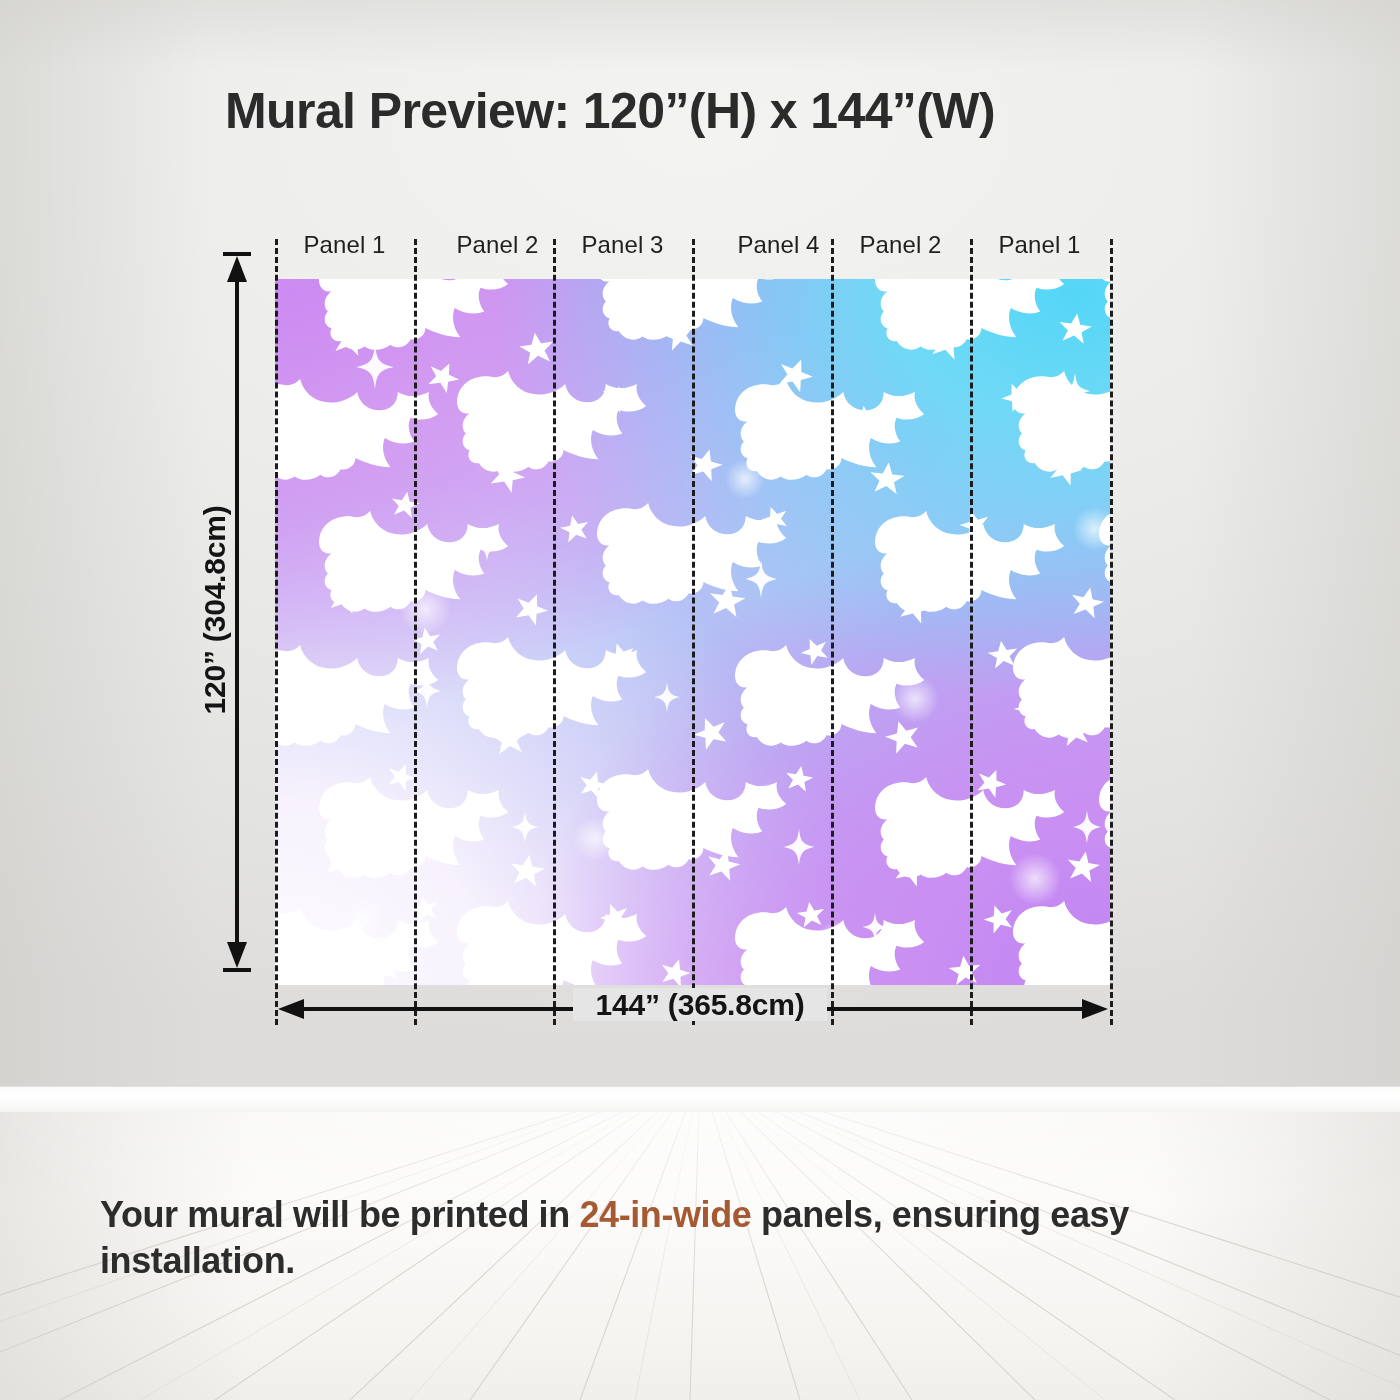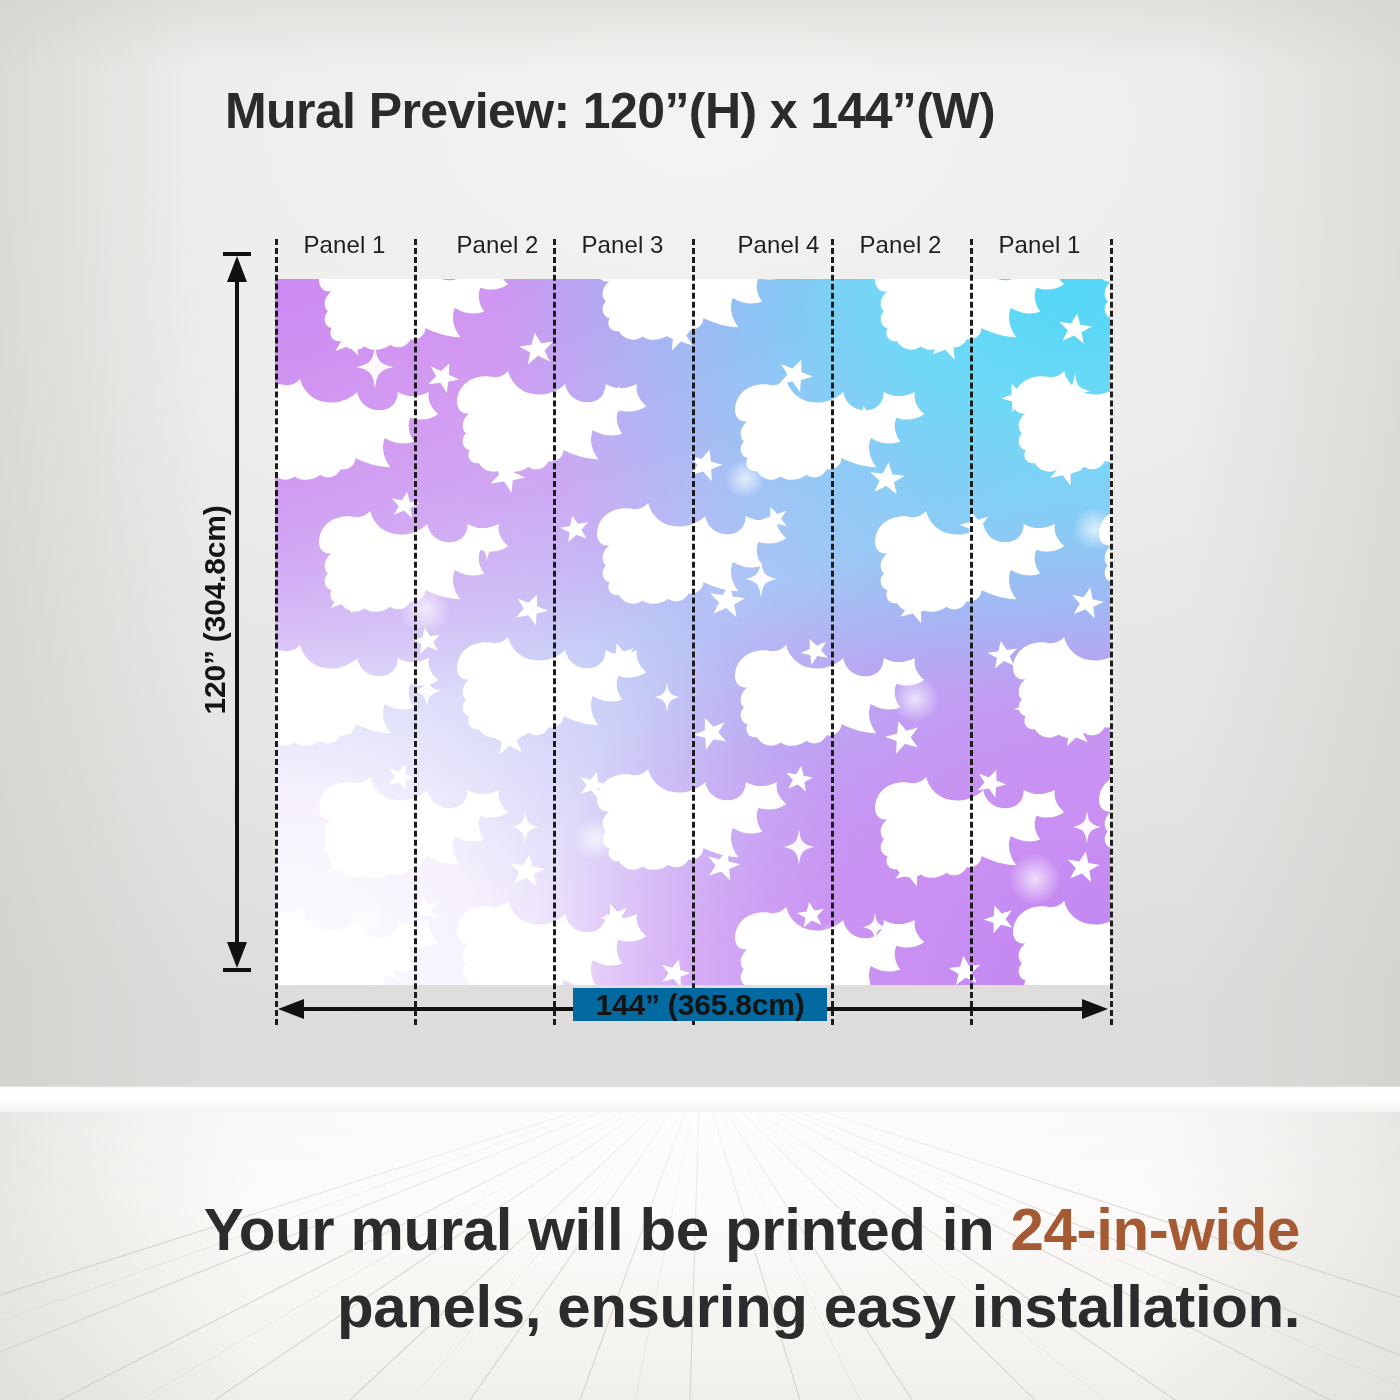--- a/index.html
+++ b/index.html
@@ -100,27 +100,27 @@
     transform-origin:0 0;
     transform:rotate(-90deg) translate(-360px, 0);
     text-align:center;
     font-size:30px; font-weight:700; color:#141414;
     letter-spacing:-.2px;
   }
   .dim-h-label {
     position:absolute; left:0; top:988px; width:1400px; text-align:center;
     font-size:30px; font-weight:700; color:#141414; letter-spacing:-.2px;
   }
-  .dim-h-label span { background:#0369a1; padding:0 22px; }
+  .dim-h-label span { background:#e5e5e5; padding:0 22px; }
   .arrow-svg { position:absolute; overflow:visible; }
 
   
   #caption {
-    position:absolute; left:100px; top:1192px; width:1200px; text-align:right;
-    font-size:60px; font-weight:700; color:#2c2c2c; line-height:1.28;
+    position:absolute; left:100px; top:1192px; width:1200px; text-align:left;
+    font-size:36px; font-weight:700; color:#2c2c2c; line-height:1.28;
     letter-spacing:-.4px;
   }
   #caption .accent { color:#a65a33; }
 </style>
 </head>
 <body>
 
 <div id="room">
 
   <div class="wall"></div>

